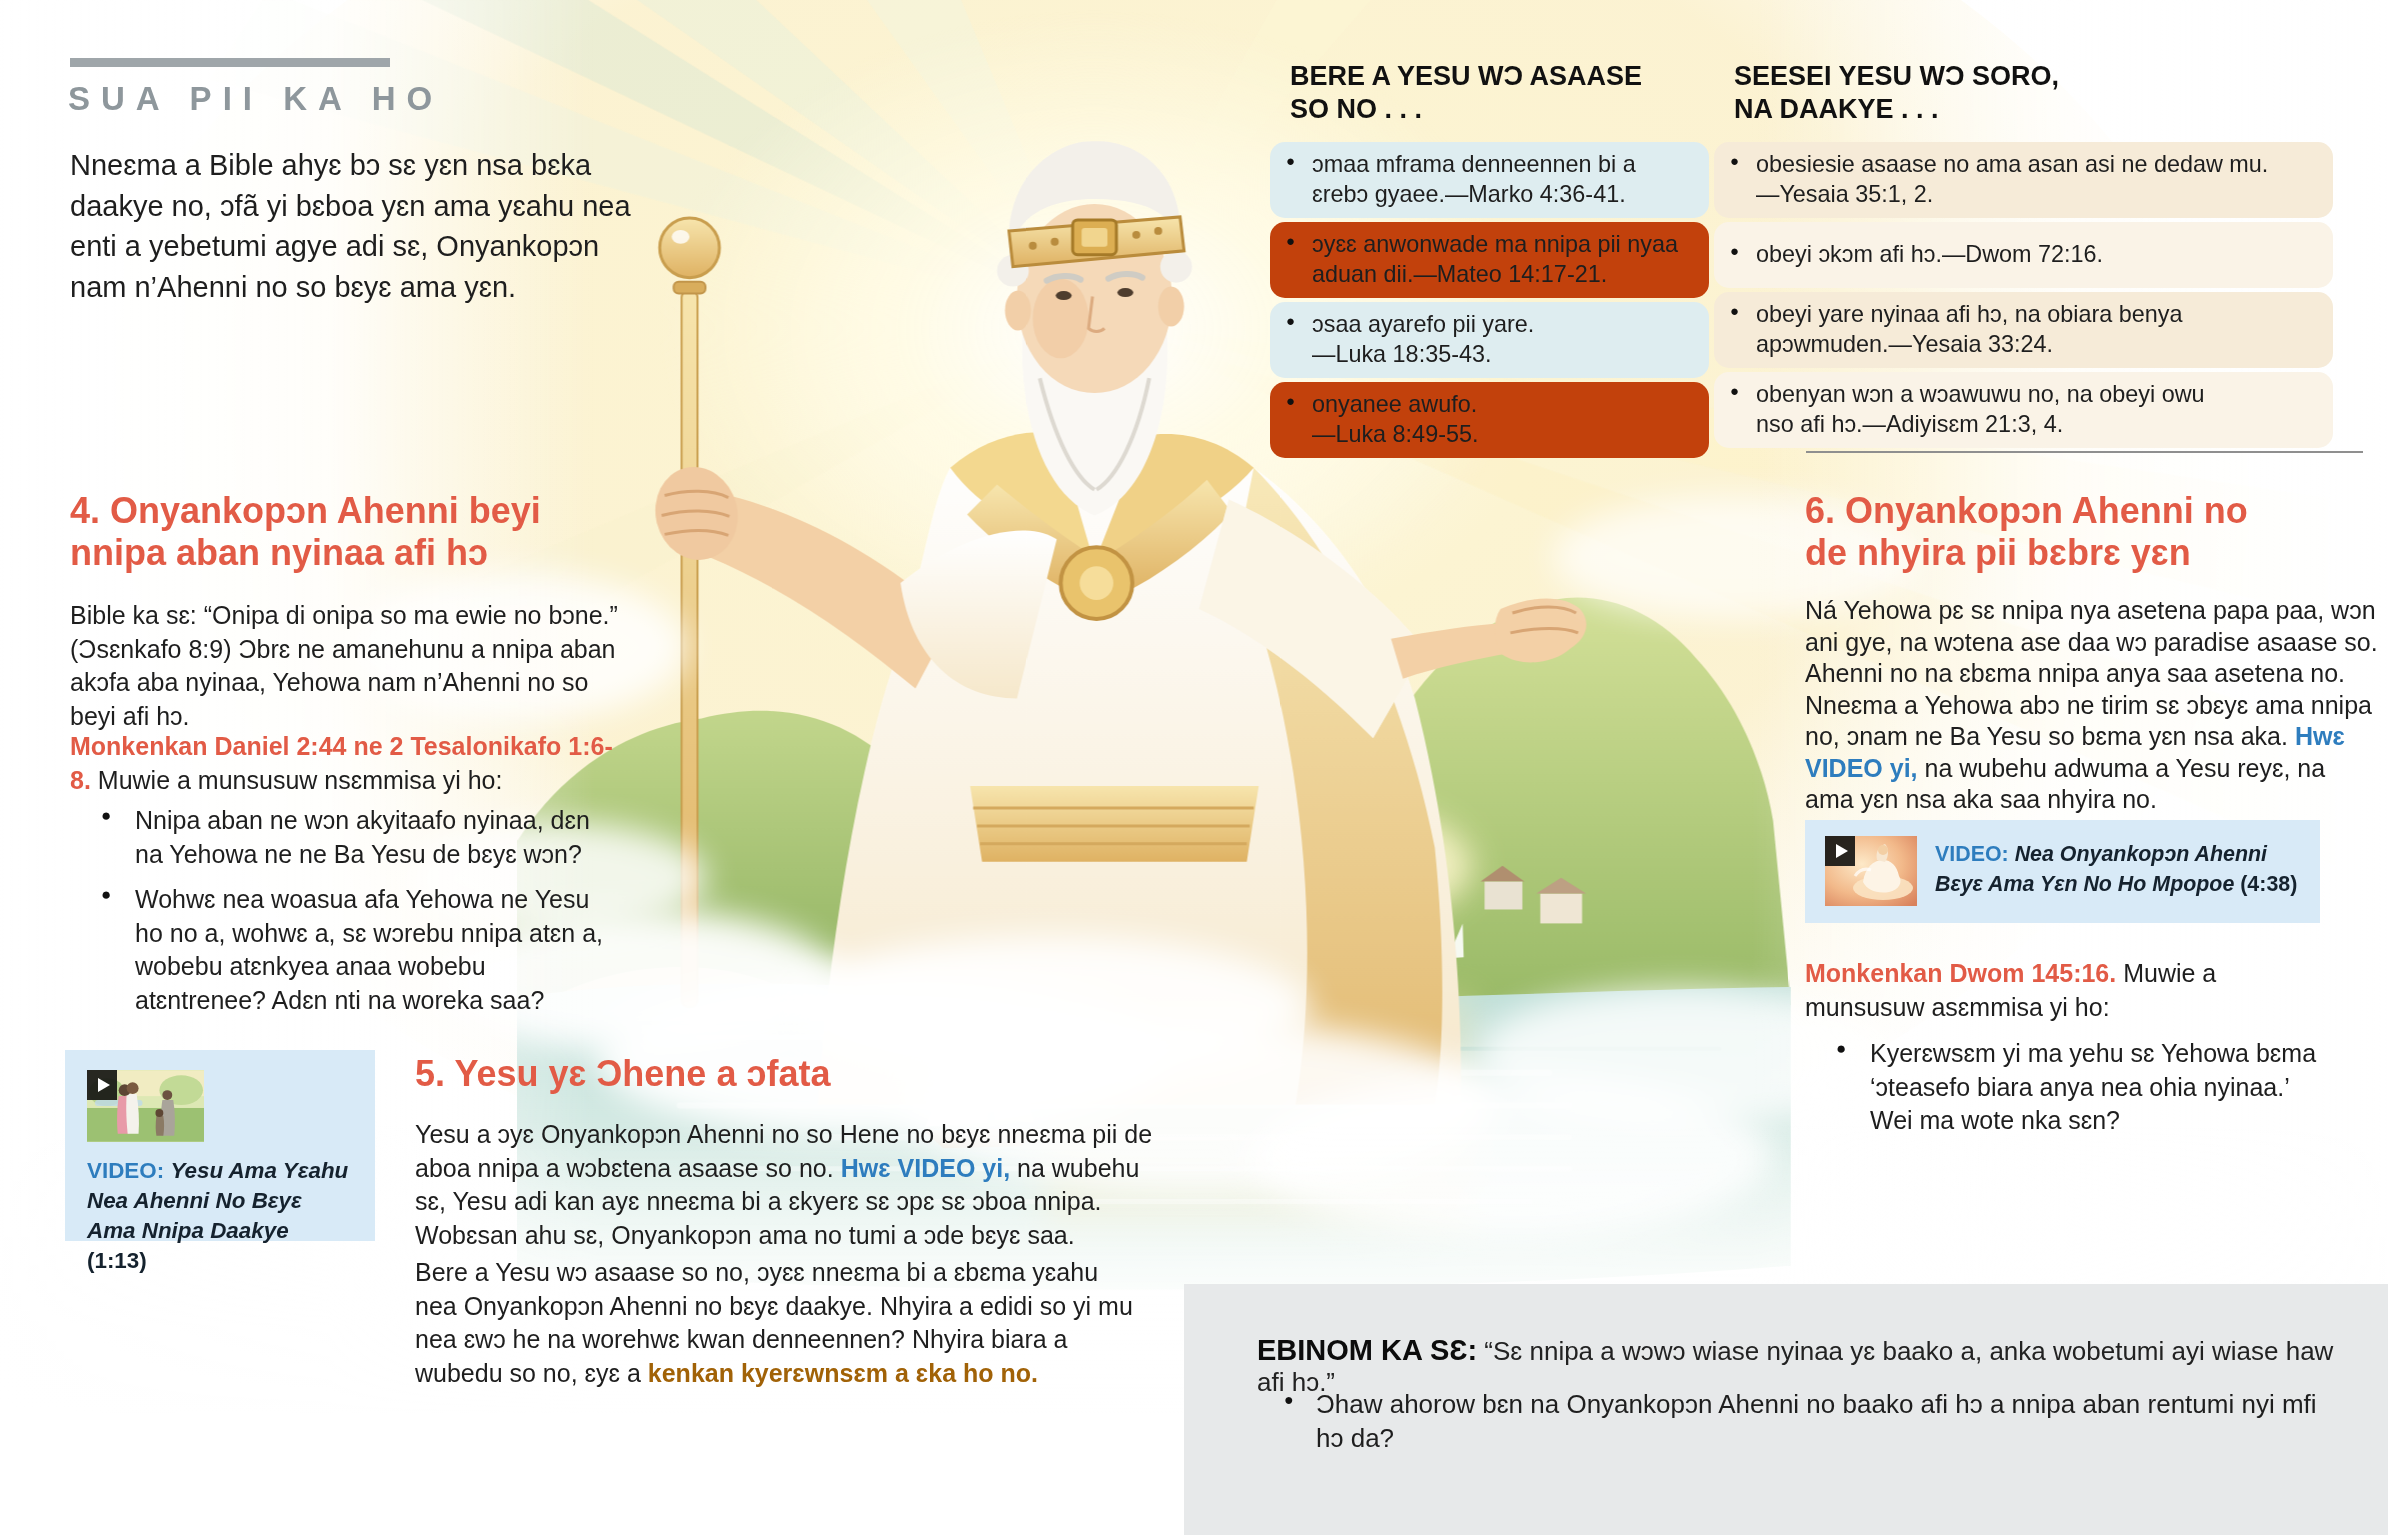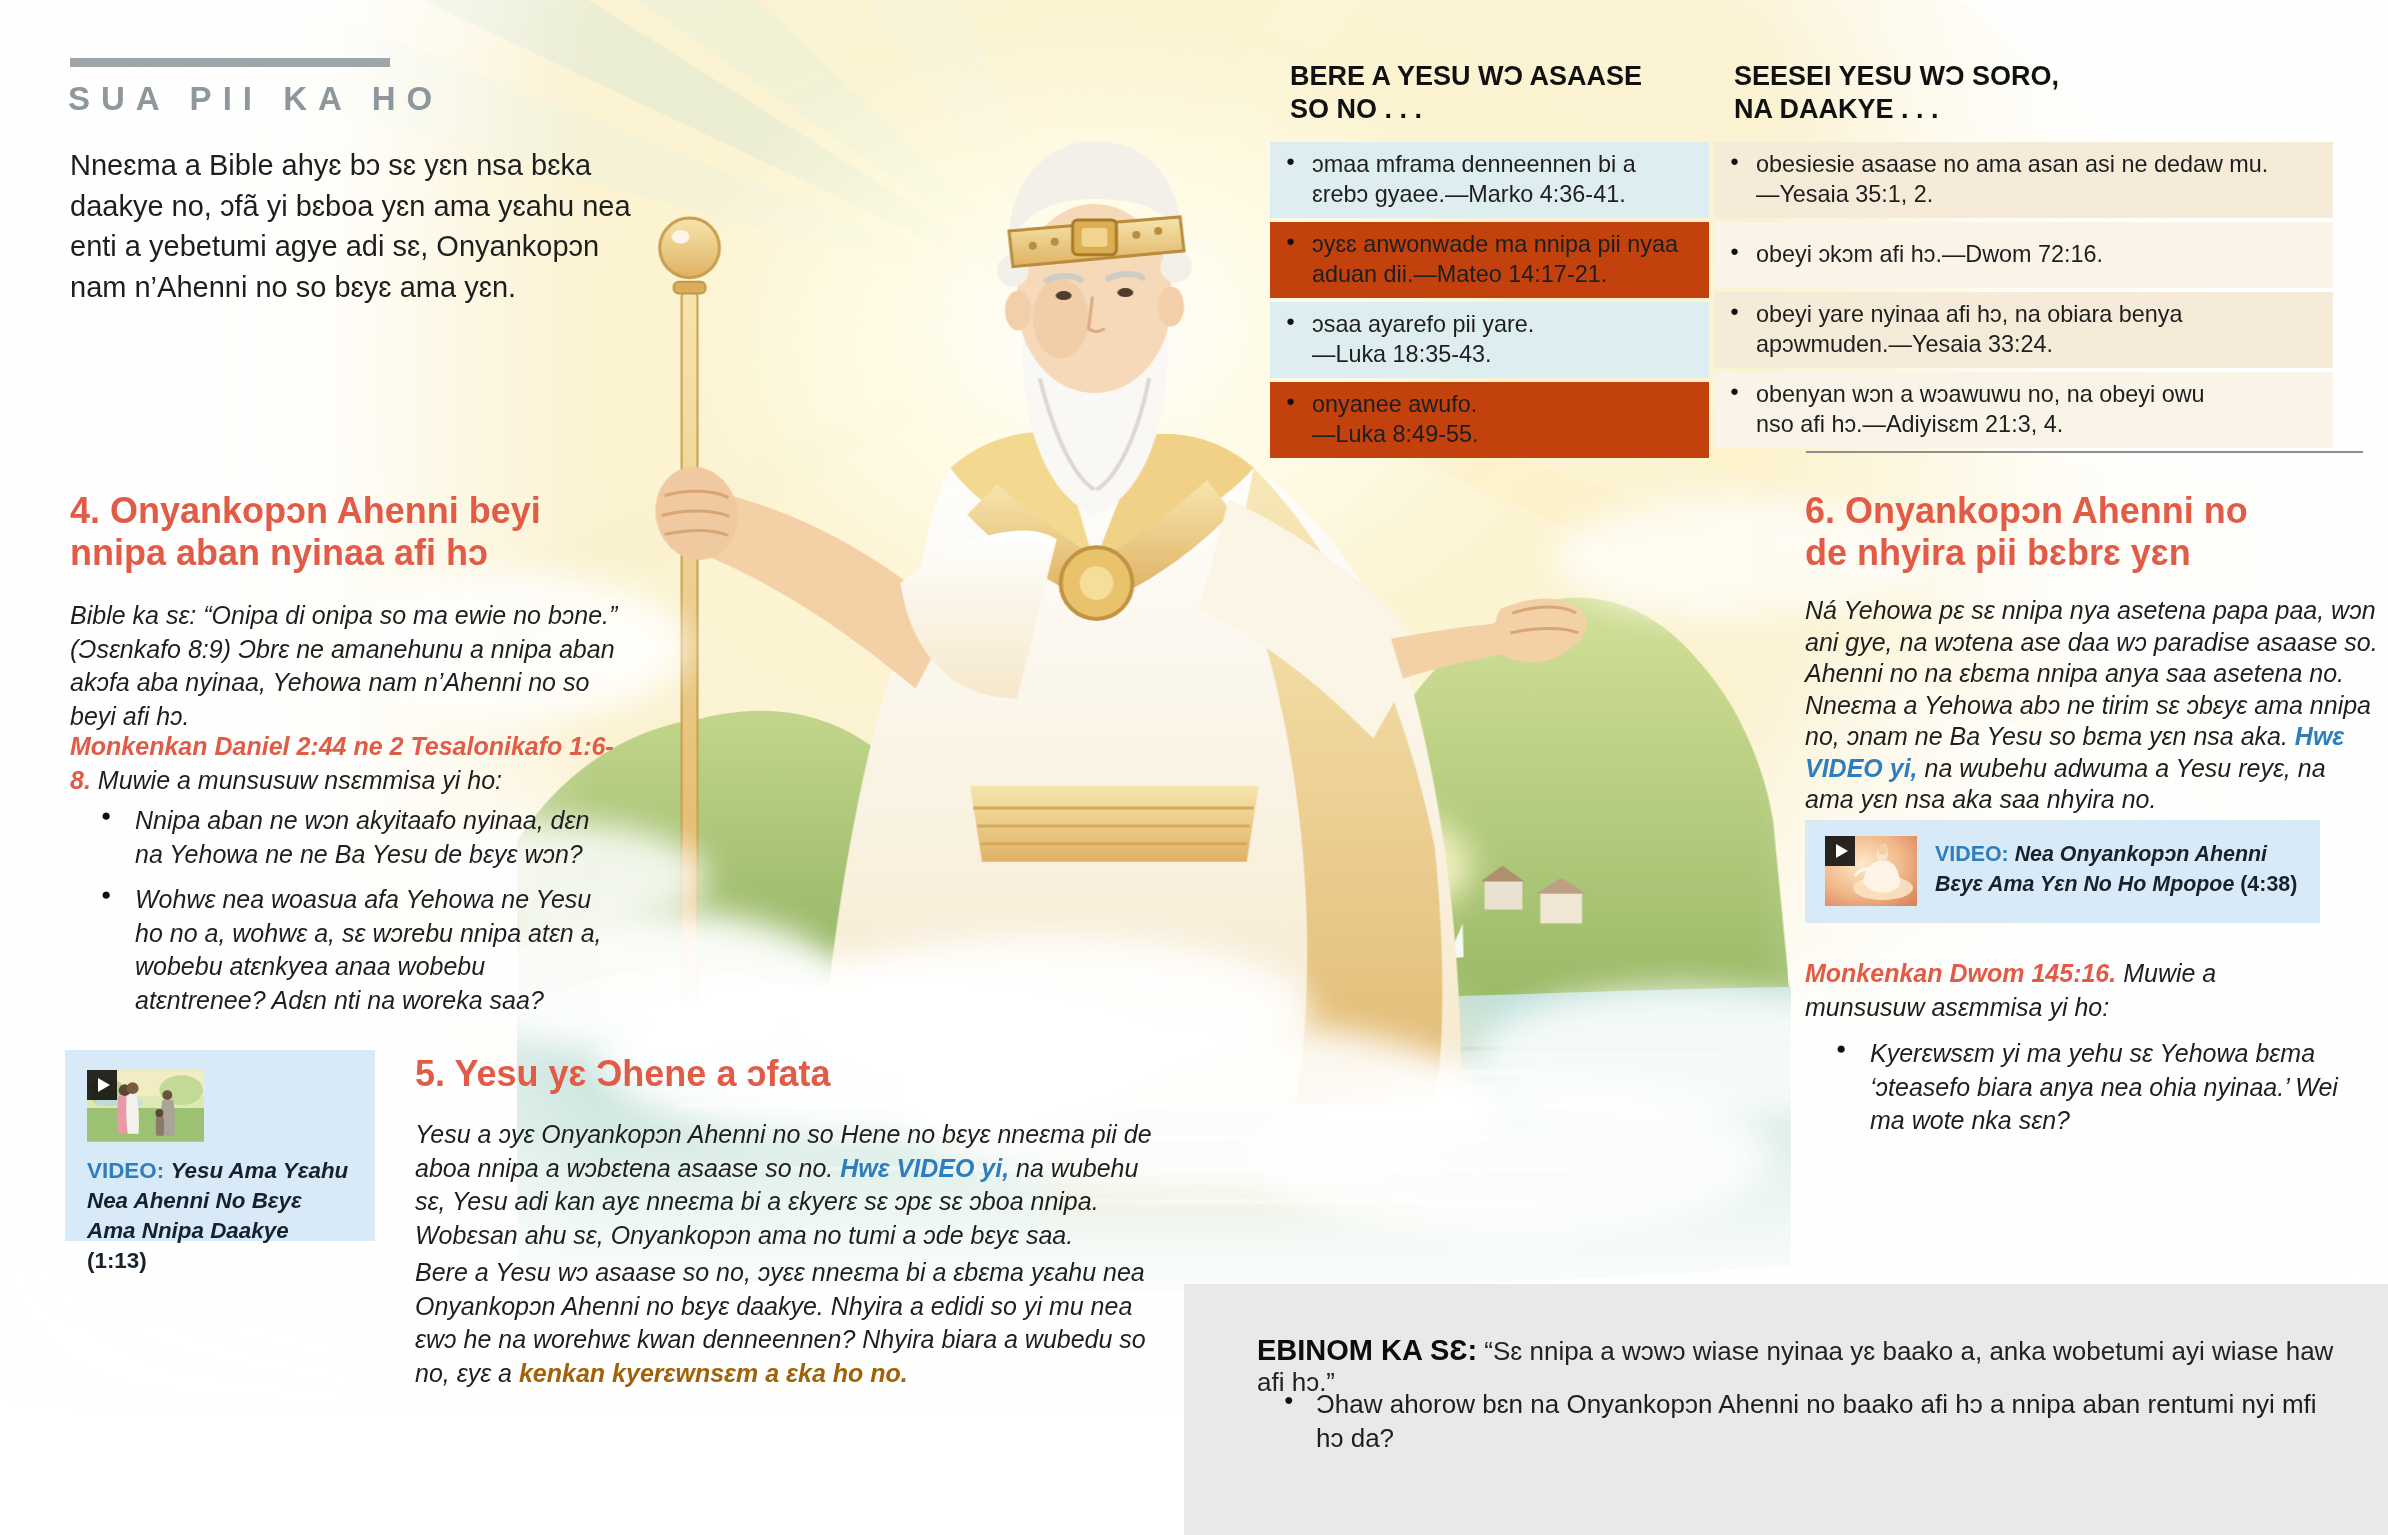--- a/index.html
+++ b/index.html
@@ -6,33 +6,33 @@
   body{
     width:2388px;height:1535px;overflow:hidden;background:#ffffff;
     font-family:"Liberation Sans","DejaVu Sans",sans-serif;color:#1e1e1e;
     position:relative;
   }
   .abs{position:absolute;margin:0;}
   .pre{white-space:pre-line;}
   .art{position:absolute;left:0;top:0;z-index:0;}
   .kickbar{background:#9fa6aa;z-index:2;}
   .kicker{font-size:33px;font-weight:bold;letter-spacing:11px;color:#8e979c;z-index:2;}
-  .body{font-size:25px;line-height:1.34;z-index:2;font-style:italic;}
+  .body{font-size:25px;line-height:1.34;z-index:2;}
   .intro{font-size:29px;line-height:1.4;z-index:2;}
   .h{font-size:36px;line-height:1.17;font-weight:bold;color:#e25b46;z-index:2;}
   .read{color:#e25b46;font-weight:bold;}
   .link{color:#2e7dbe;font-weight:bold;cursor:pointer;}
   .em-orange{color:#a16207;font-weight:bold;}
   .blist{display:flex;flex-direction:column;gap:12px;z-index:2;}
   .bitem{position:relative;padding-left:34px;}
   .bitem::before{content:"●";position:absolute;left:0;top:2px;font-size:17px;color:#111;}
   .thead{font-size:27px;font-weight:bold;line-height:1.24;color:#111;z-index:2;}
   .tcol{display:flex;flex-direction:column;gap:4px;z-index:2;}
   .cell{min-height:66px;display:flex;align-items:center;box-sizing:border-box;
-        padding:8px 0 8px 16px;font-size:23.4px;line-height:1.28;}
+        padding:8px 0 8px 16px;font-size:23.4px;line-height:1.28;border-radius:15px;}
   .cell .ctxt{position:relative;padding-left:26px;display:block;}
   .cell .ctxt::before{content:"●";position:absolute;left:0;top:1px;font-size:15px;color:#111;}
   .blue1{background:#deedf0;}
   .blue2{background:#c2410c;}
   .cream1{background:#f6ebd8;}
   .cream2{background:#faf3e7;}
   .divider{background:#8f8f8f;height:2px;z-index:2;}
   .vbox{background:#d8eaf7;box-sizing:border-box;z-index:2;}
   .vbox-left{padding:20px 22px;}
   .vbox-right{padding:16px 20px;display:flex;gap:18px;align-items:flex-start;}

